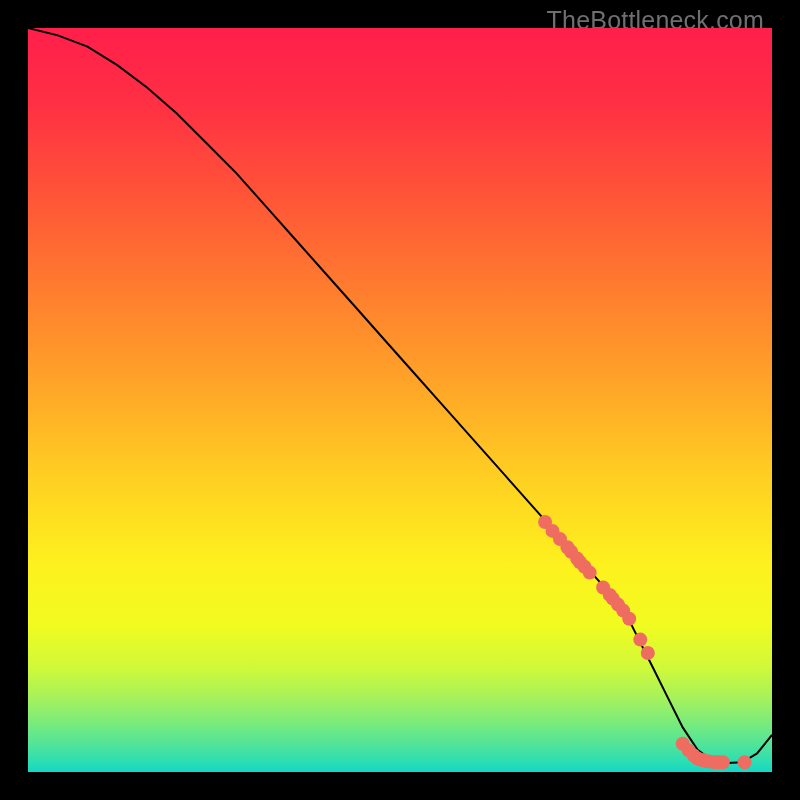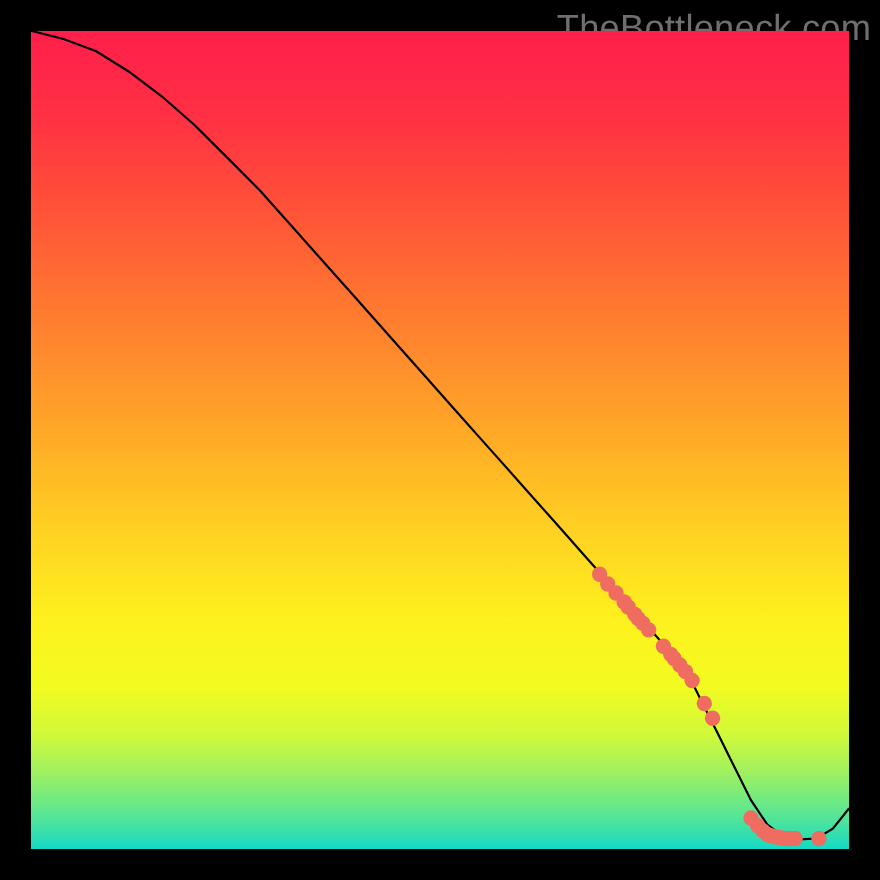--- a/index.html
+++ b/index.html
@@ -13,23 +13,23 @@
   }
   .frame {
     position: relative;
     width: 800px;
     height: 800px;
     background: #000;
   }
   .watermark {
     position: absolute;
     top: 6px;
-    right: 8px;
+    right: 36px;
     color: #6f6f6f;
-    font-size: 33px;
+    font-size: 25px;
     font-weight: 500;
     letter-spacing: 0.2px;
   }
   svg {
     position: absolute;
     left: 28px;
     top: 28px;
   }
 </style>
 </head>

